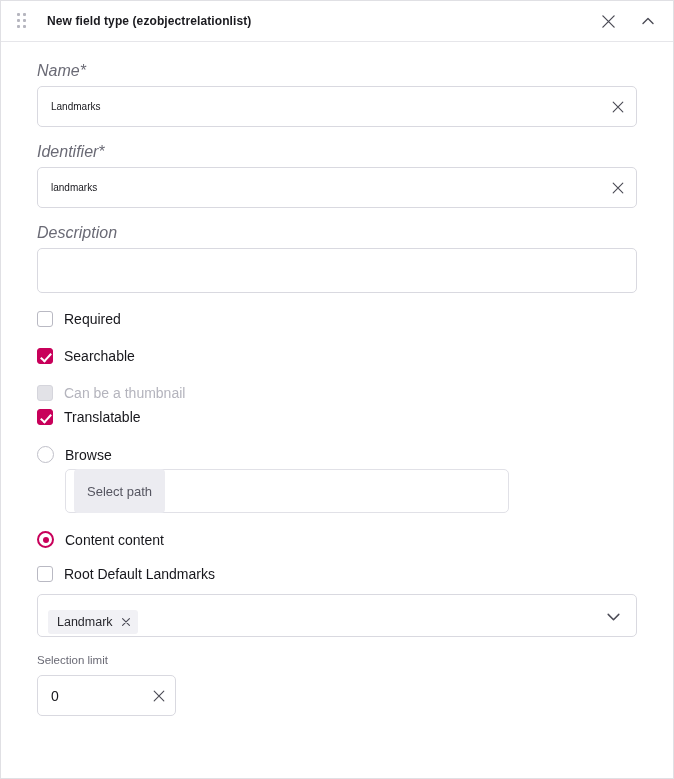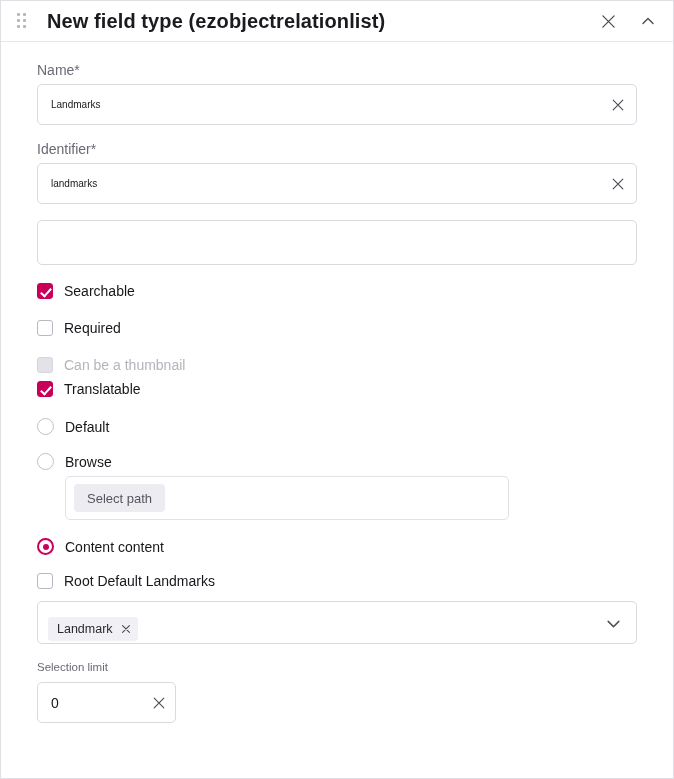--- a/index.html
+++ b/index.html
@@ -38,45 +38,46 @@
     margin-left: 2px;
     cursor: grab;
   }
   .drag-handle i {
     width: 3px; height: 3px;
     background: #b6b6bf;
     border-radius: 1px;
     display: block;
   }
   .panel-title {
-    font-size: 20px;
+    font-size: 12px;
     color: #1a1a1f;
     font-weight: bold;
     letter-spacing: 0.1px;
     flex: 1;
   }
   .header-actions { display: flex; align-items: center; gap: 18px; }
   .icon-btn {
     width: 22px; height: 22px;
     display: flex; align-items: center; justify-content: center;
     cursor: pointer;
     color: #4b4b55;
     background: none; border: none;
     padding: 0;
   }
 
   
   .panel-body {
     padding: 20px 36px 0 36px;
   }
   .field-label {
-    font-size: 14px;
+    font-size: 16px;
     color: #6a6a75;
     margin-bottom: 6px;
     display: block;
+    font-style: italic;
   }
   .text-input-wrap {
     position: relative;
     height: 41px;
     margin-bottom: 16px;
   }
   .text-input {
     width: 100%;
     height: 41px;
     border: 1px solid #d9d9e0;
@@ -198,21 +199,21 @@
     border-radius: 5px;
     display: flex;
     align-items: center;
     padding: 0 8px;
     background: #ffffff;
   }
   .path-btn {
     background: #ececf1;
     border: none;
     border-radius: 4px;
-    height: 28px;
+    height: 44px;
     padding: 0 13px;
     font-size: 13px;
     color: #555560;
     font-family: "Liberation Sans", sans-serif;
     cursor: pointer;
   }
 
   
   .select-wrap {
     position: relative;
@@ -314,44 +315,41 @@
     <label class="field-label">Identifier*</label>
     <div class="text-input-wrap">
       <input class="text-input" value="landmarks" style="">
       <span class="clear-x">
         <svg width="14" height="14" viewBox="0 0 16 16">
             <path d="M2.5 2.5 L13.5 13.5 M13.5 2.5 L2.5 13.5" stroke="currentColor" stroke-width="1.3" fill="none" stroke-linecap="round"></path>
           </svg>
       </span>
     </div>
 
+    <label class="field-label">Description</label>
     <textarea class="desc-area" placeholder="" style=""></textarea>
 
+    <div class="check-row">
+      <span class="cbox"></span>
+      <span class="check-label">Required</span>
+    </div>
     <div class="check-row">
       <span class="cbox checked"></span>
       <span class="check-label">Searchable</span>
     </div>
-    <div class="check-row">
-      <span class="cbox"></span>
-      <span class="check-label">Required</span>
-    </div>
     <div class="check-row" style="margin-bottom:8px">
       <span class="cbox disabled"></span>
       <span class="check-label disabled">Can be a thumbnail</span>
     </div>
     <div class="check-row">
       <span class="cbox checked"></span>
       <span class="check-label">Translatable</span>
     </div>
 
 
-    <div class="radio-row">
-      <span class="rdo"></span>
-      <span class="radio-label">Default</span>
-    </div>
 
     <div class="radio-row" style="margin-bottom:10px">
       <span class="rdo"></span>
       <span class="radio-label">Browse</span>
     </div>
 
     <div class="path-box">
       <button class="path-btn">Select path</button>
     </div>
 

